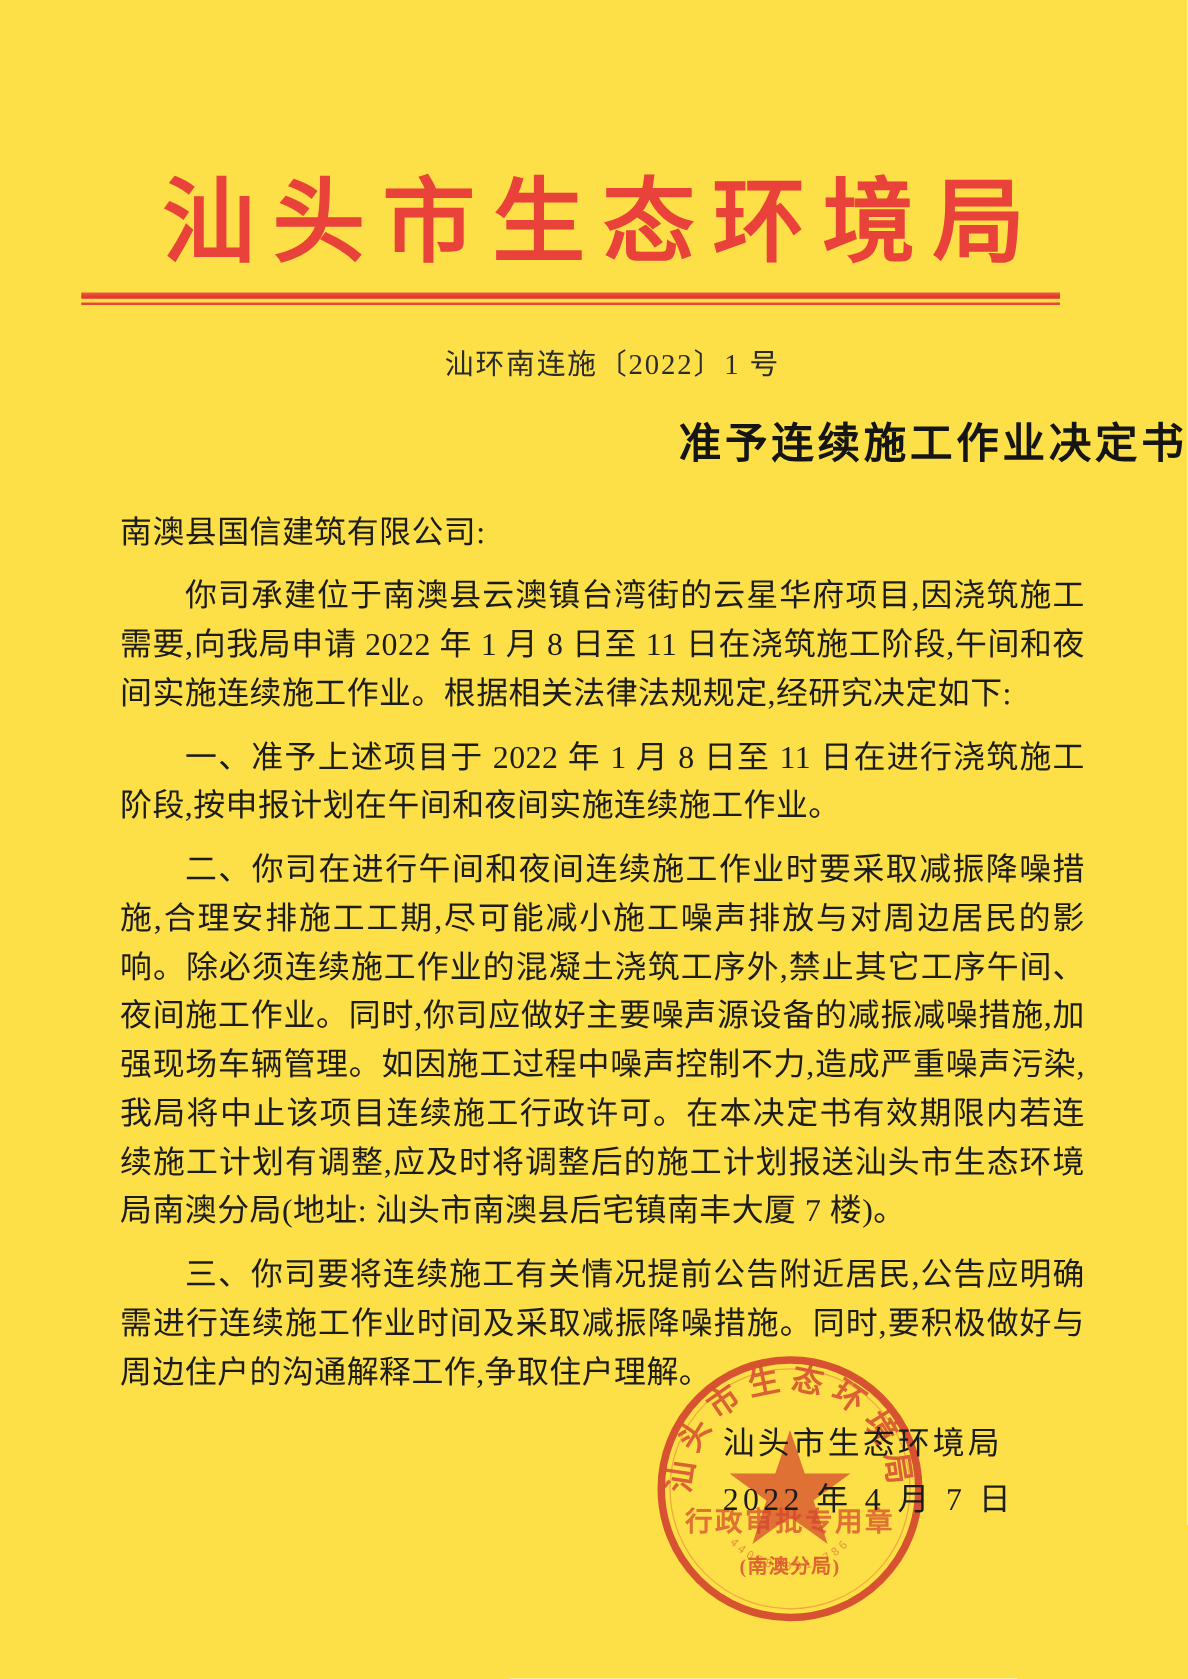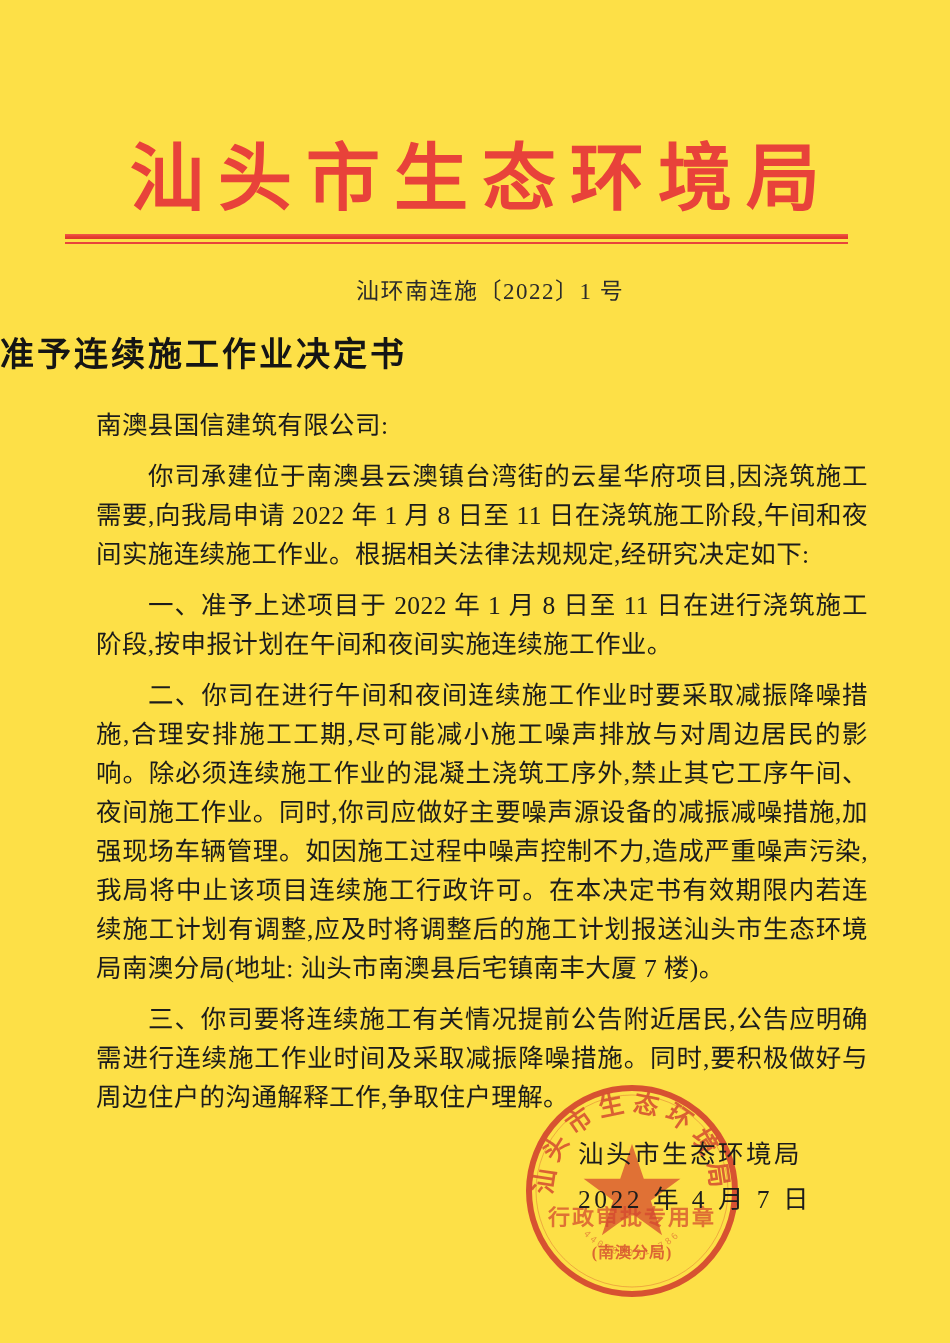--- a/index.html
+++ b/index.html
@@ -72,21 +72,21 @@
     display: inline-block;
     transform: translateX(110px);
   }
 
   
   .doc-title {
     position: absolute;
     left: 0;
     top: 327px;
     width: 950px;
-    text-align: left;
+    text-align: right;
     font-size: 34px;
     font-weight: 700;
     letter-spacing: 3px;
     color: #151515;
   }
 
   
   .body-block {
     position: absolute;
     left: 96px;

